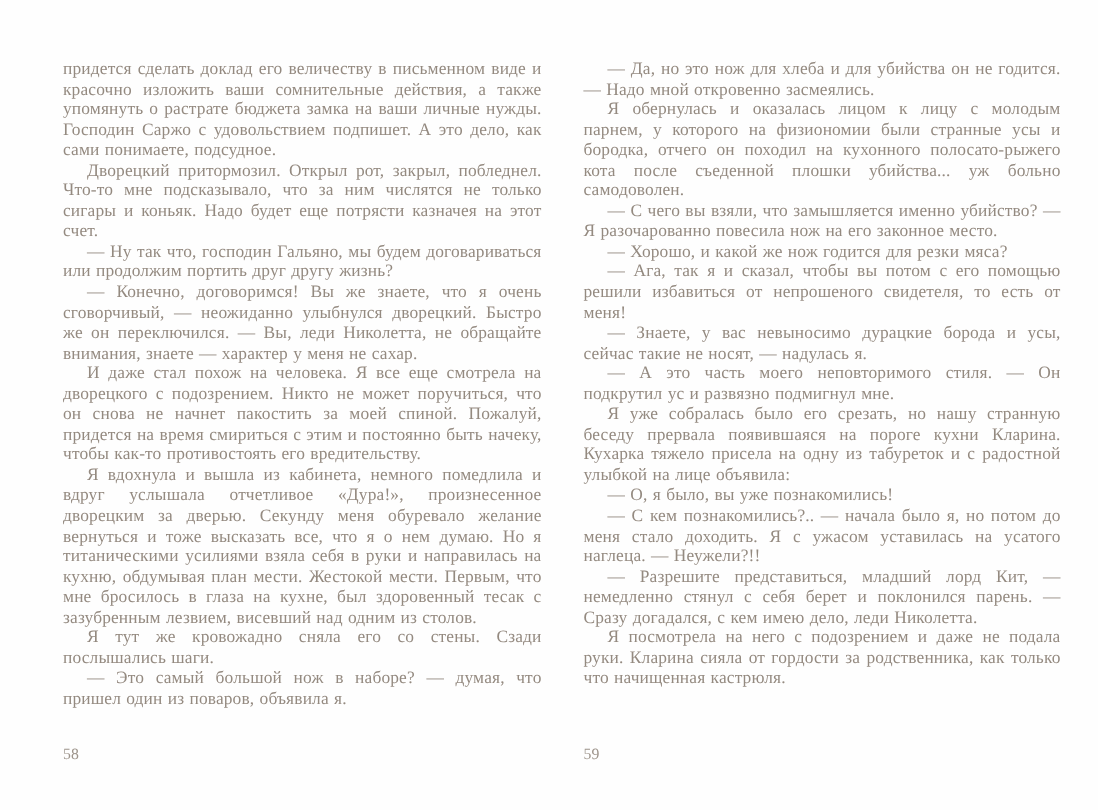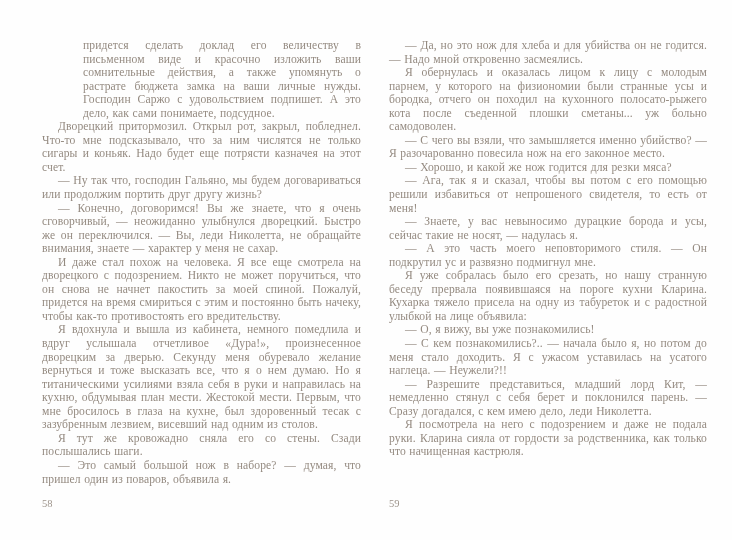--- a/index.html
+++ b/index.html
@@ -23,21 +23,21 @@
   .page-text.right { left: 389px; width: 318px; }
   .para {
     margin: 0;
     font-size: 11.6px;
     line-height: 13.55px;
     text-align: justify;
     text-indent: 16px;
     letter-spacing: 0.1px;
     word-spacing: 0.5px;
   }
-  .para.no-indent { text-indent: 0; margin-left: 41px; }
+  .para.no-indent { text-indent: 0; }
   .page-number {
     position: absolute;
     top: 498px;
     font-size: 10.5px;
     text-align: left;
     color: var(--number-color, #9d948b);
   }
   .page-number.left  { left: 42px;  width: 319px; }
   .page-number.right { left: 389px; width: 318px; }
 </style>
@@ -50,27 +50,27 @@
       <p class="para">Дворецкий притормозил. Открыл рот, закрыл, побледнел. Что-то мне подсказывало, что за ним числятся не только сигары и коньяк. Надо будет еще потрясти казначея на этот счет.</p>
       <p class="para">— Ну так что, господин Гальяно, мы будем договариваться или продолжим портить друг другу жизнь?</p>
       <p class="para">— Конечно, договоримся! Вы же знаете, что я очень сговорчивый, — неожиданно улыбнулся дворецкий. Быстро же он переключился. — Вы, леди Николетта, не обращайте внимания, знаете — характер у меня не сахар.</p>
       <p class="para">И даже стал похож на человека. Я все еще смотрела на дворецкого с подозрением. Никто не может поручиться, что он снова не начнет пакостить за моей спиной. Пожалуй, придется на время смириться с этим и постоянно быть начеку, чтобы как-то противостоять его вредительству.</p>
       <p class="para">Я вдохнула и вышла из кабинета, немного помедлила и вдруг услышала отчетливое «Дура!», произнесенное дворецким за дверью. Секунду меня обуревало желание вернуться и тоже высказать все, что я о нем думаю. Но я титаническими усилиями взяла себя в руки и направилась на кухню, обдумывая план мести. Жестокой мести. Первым, что мне бросилось в глаза на кухне, был здоровенный тесак с зазубренным лезвием, висевший над одним из столов.</p>
       <p class="para">Я тут же кровожадно сняла его со стены. Сзади послышались шаги.</p>
       <p class="para">— Это самый большой нож в наборе? — думая, что пришел один из поваров, объявила я.</p>
     </div>
   <div class="page-text right">
       <p class="para">— Да, но это нож для хлеба и для убийства он не годится. — Надо мной откровенно засмеялись.</p>
-      <p class="para">Я обернулась и оказалась лицом к лицу с молодым парнем, у которого на физиономии были странные усы и бородка, отчего он походил на кухонного полосато-рыжего кота после съеденной плошки сметаны... уж больно самодоволен.</p>
+      <p class="para">Я обернулась и оказалась лицом к лицу с молодым парнем, у которого на физиономии были странные усы и бородка, отчего он походил на кухонного полосато-рыжего кота после съеденной плошки убийства... уж больно самодоволен.</p>
       <p class="para">— С чего вы взяли, что замышляется именно убийство? — Я разочарованно повесила нож на его законное место.</p>
       <p class="para">— Хорошо, и какой же нож годится для резки мяса?</p>
       <p class="para">— Ага, так я и сказал, чтобы вы потом с его помощью решили избавиться от непрошеного свидетеля, то есть от меня!</p>
       <p class="para">— Знаете, у вас невыносимо дурацкие борода и усы, сейчас такие не носят, — надулась я.</p>
       <p class="para">— А это часть моего неповторимого стиля. — Он подкрутил ус и развязно подмигнул мне.</p>
       <p class="para">Я уже собралась было его срезать, но нашу странную беседу прервала появившаяся на пороге кухни Кларина. Кухарка тяжело присела на одну из табуреток и с радостной улыбкой на лице объявила:</p>
-      <p class="para">— О, я вижу, вы уже познакомились!</p>
+      <p class="para">— О, я было, вы уже познакомились!</p>
       <p class="para">— С кем познакомились?.. — начала было я, но потом до меня стало доходить. Я с ужасом уставилась на усатого наглеца. — Неужели?!!</p>
       <p class="para">— Разрешите представиться, младший лорд Кит, — немедленно стянул с себя берет и поклонился парень. — Сразу догадался, с кем имею дело, леди Николетта.</p>
       <p class="para">Я посмотрела на него с подозрением и даже не подала руки. Кларина сияла от гордости за родственника, как только что начищенная кастрюля.</p>
     </div>
   <div class="page-number left">58</div>
   <div class="page-number right">59</div>
 </div>
 
 </body></html>

